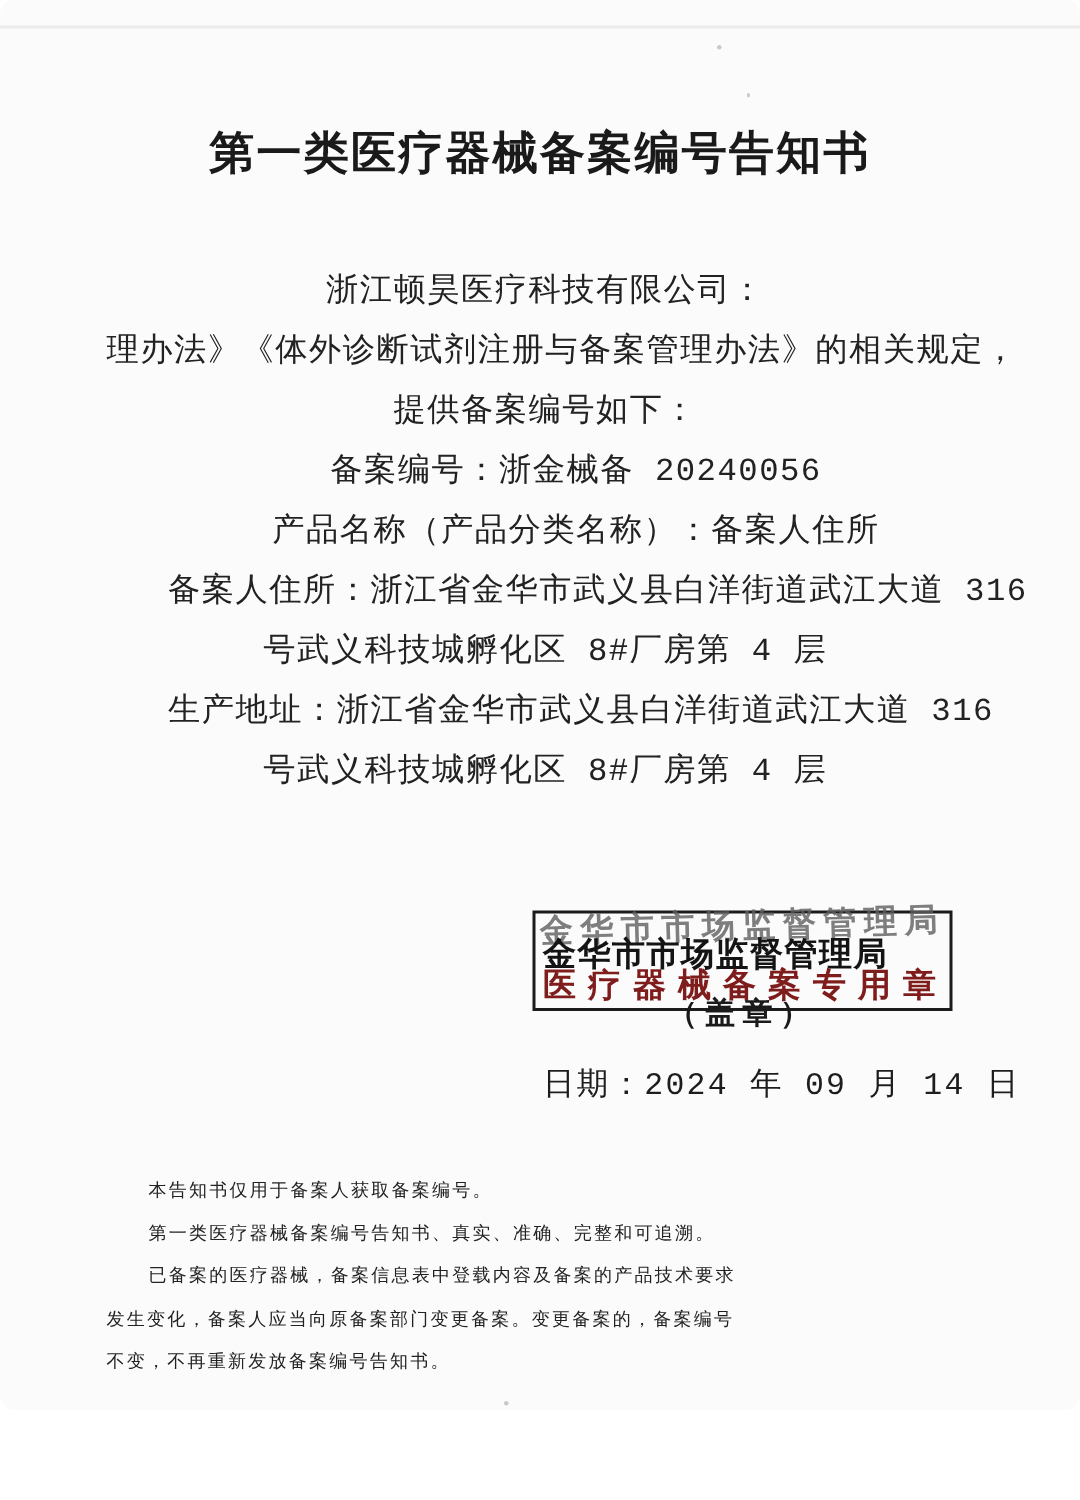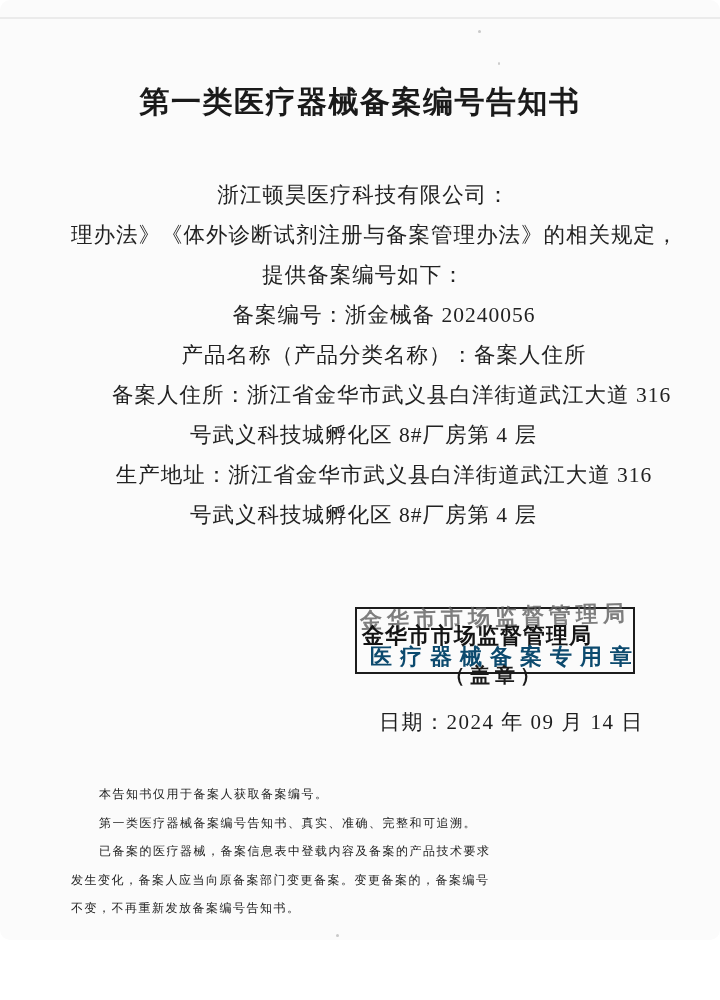--- a/index.html
+++ b/index.html
@@ -1,20 +1,20 @@
 <!DOCTYPE html>
 <html style="--paper: #fbfbfb; --ink: #1e1e1e; --stamp_border: #1c1c1c; --ghost: #5f5f5f;"><head>
 <meta charset="utf-8">
 <style>
   html,body{margin:0;padding:0;}
   .page{
     position:relative;
     width:720px;height:940px;
     background:var(--paper,#fbfbfb);
-    font-family:Liberation Serif, serif;
+    font-family:Liberation Mono, monospace;
     color:var(--ink,#1e1e1e);
     overflow:hidden;
     border-radius:10px;
   }
   .scan-line{
     position:absolute;left:0;top:17px;width:720px;height:2px;
     background:#ebebeb;
   }
   .speck{position:absolute;background:#c9c9c9;border-radius:50%;}
   .title{
@@ -44,33 +44,31 @@
     font-weight:bold;
   }
   .stamp .auth{
     position:absolute;top:12px;left:5px;
     font-size:22px;font-weight:bold;letter-spacing:1px;white-space:nowrap;
     color:#141414;
   }
   .stamp .seal-name{
     position:absolute;top:33px;left:5px;
     font-size:22px;font-weight:bold;letter-spacing:8px;white-space:nowrap;
-    color:#0c4a6e;
-    margin-left:8px;
+    color:#7f1d1d;
   }
   .stamp .seal-note{
     position:absolute;bottom:-17px;left:0;width:100%;
     text-align:center;font-size:20px;font-weight:bold;letter-spacing:5px;
     color:#1a1a1a;
   }
   .date-line{
     position:absolute;left:362px;top:708px;
     font-size:21px;letter-spacing:1.5px;white-space:nowrap;
     color:#1d1d1d;
-    margin-left:17px;
   }
   .notes-block{
     position:absolute;left:71px;top:780px;width:600px;
     font-size:12px;line-height:28.5px;letter-spacing:1.5px;
     color:#222;
   }
   .notes-block .line{white-space:nowrap;}
   .notes-block .ind{text-indent:28px;}
 </style>
 </head>

